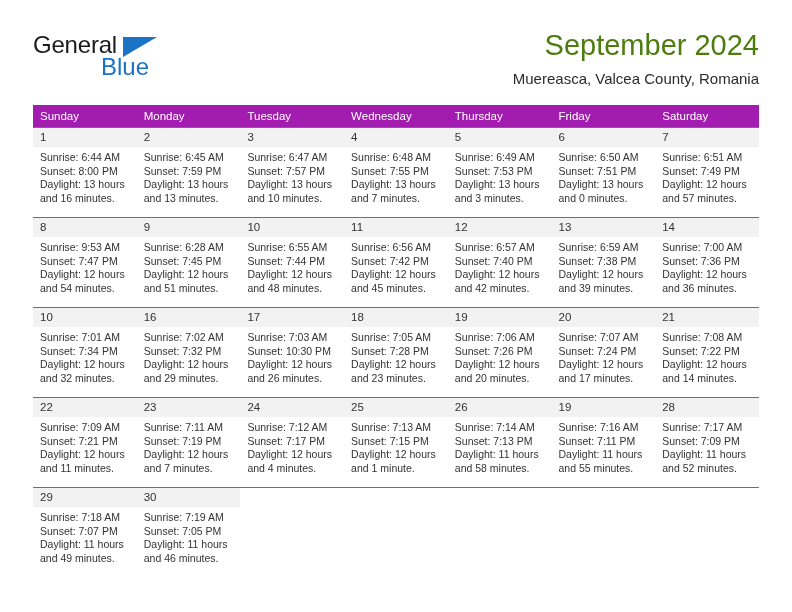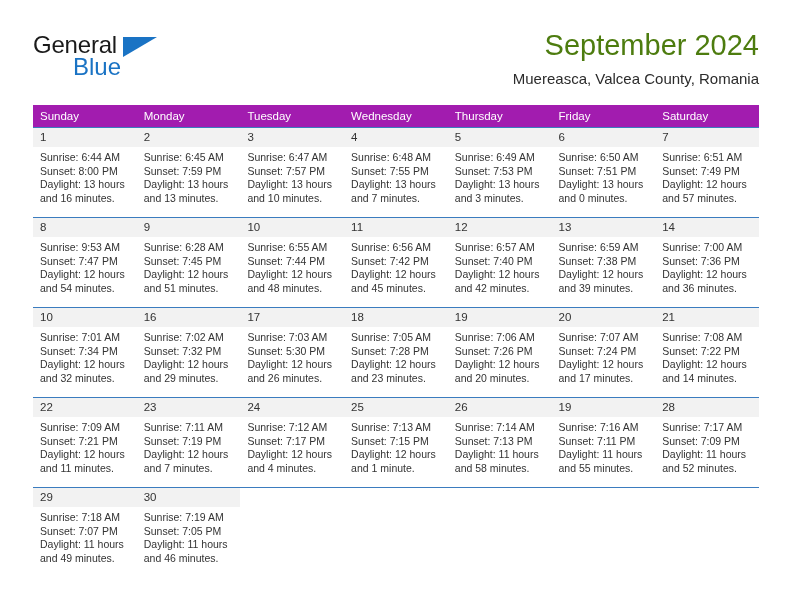--- a/index.html
+++ b/index.html
@@ -42,21 +42,21 @@
     letter-spacing: -0.2px;
     line-height: 26px;
     display: block;
     font-family: "Liberation Sans", sans-serif;
   }
   .logo-blue {
     font-size: 24px;
     color: #1a73c4;
     line-height: 24px;
     display: block;
-    margin-left: 40px;
+    margin-left: 68px;
     margin-top: -3px;
     font-family: "Liberation Sans", sans-serif;
   }
   .logo-tri {
     position: absolute;
     left: 90px;
     top: 5px;
     width: 0;
     height: 0;
     border-left: 34px solid #1a73c4;
@@ -350,21 +350,21 @@
                 <div>Daylight: 12 hours</div>
                 <div>and 29 minutes.</div>
               </div>
             </div>
           </td>
           <td>
             <div class="daycell filled">
               <div class="daynum-bar">17</div>
               <div class="dayinfo">
                 <div>Sunrise: 7:03 AM</div>
-                <div>Sunset: 5:30 PM</div>
+                <div>Sunset: 10:30 PM</div>
                 <div>Daylight: 12 hours</div>
                 <div>and 26 minutes.</div>
               </div>
             </div>
           </td>
           <td>
             <div class="daycell filled">
               <div class="daynum-bar">18</div>
               <div class="dayinfo">
                 <div>Sunrise: 7:05 AM</div>

